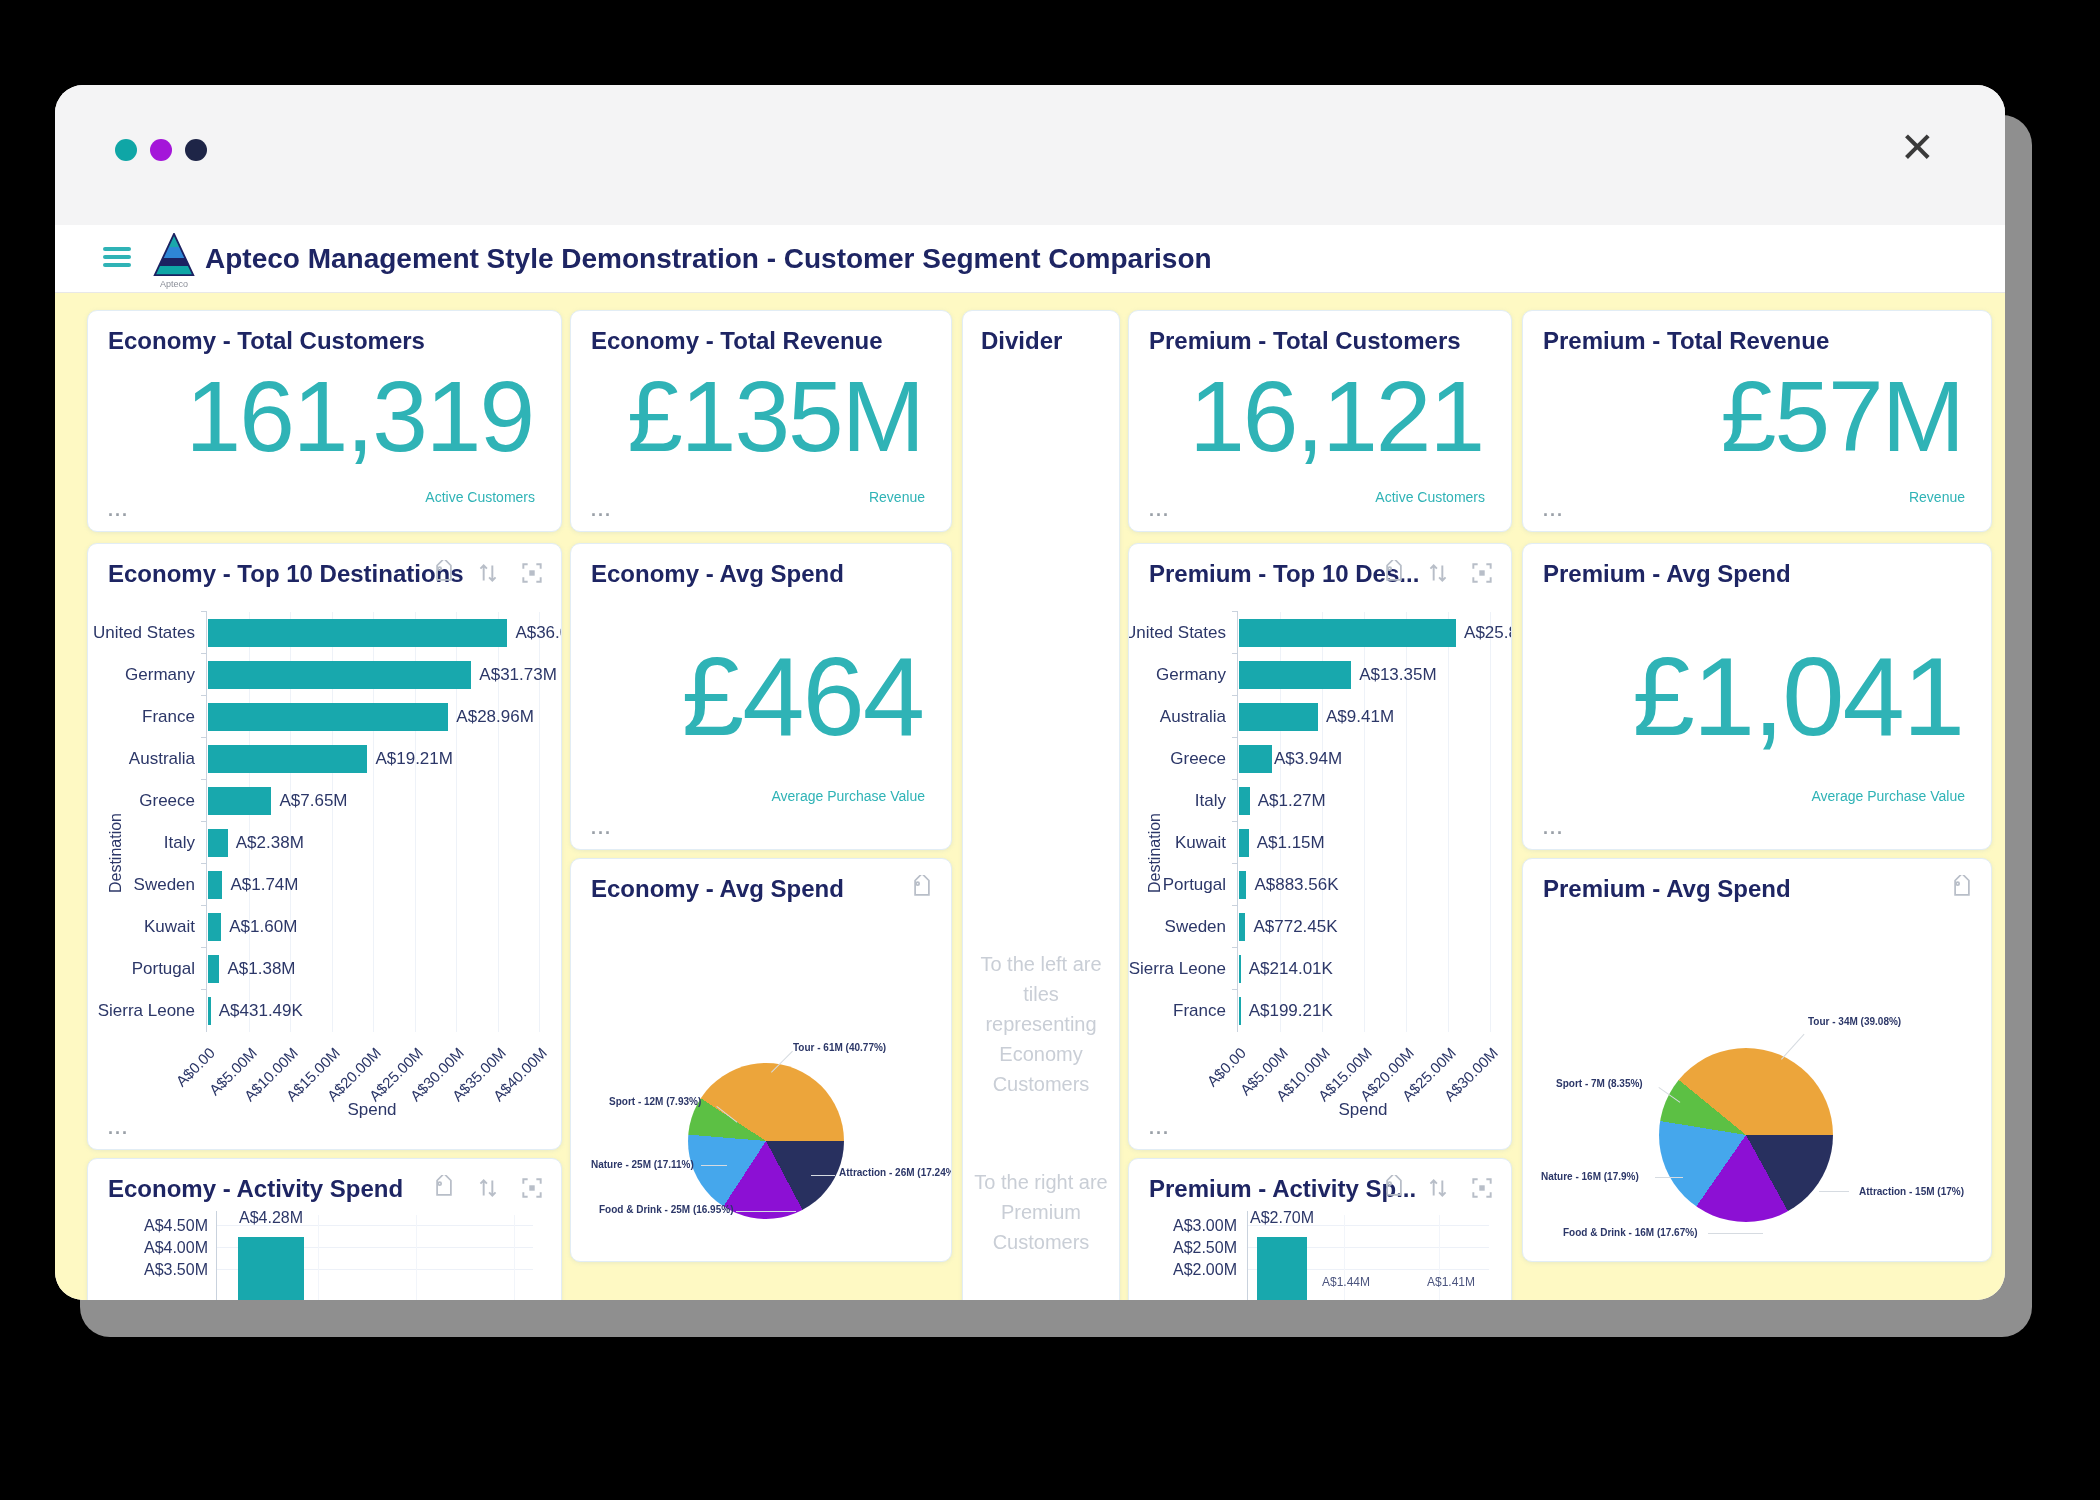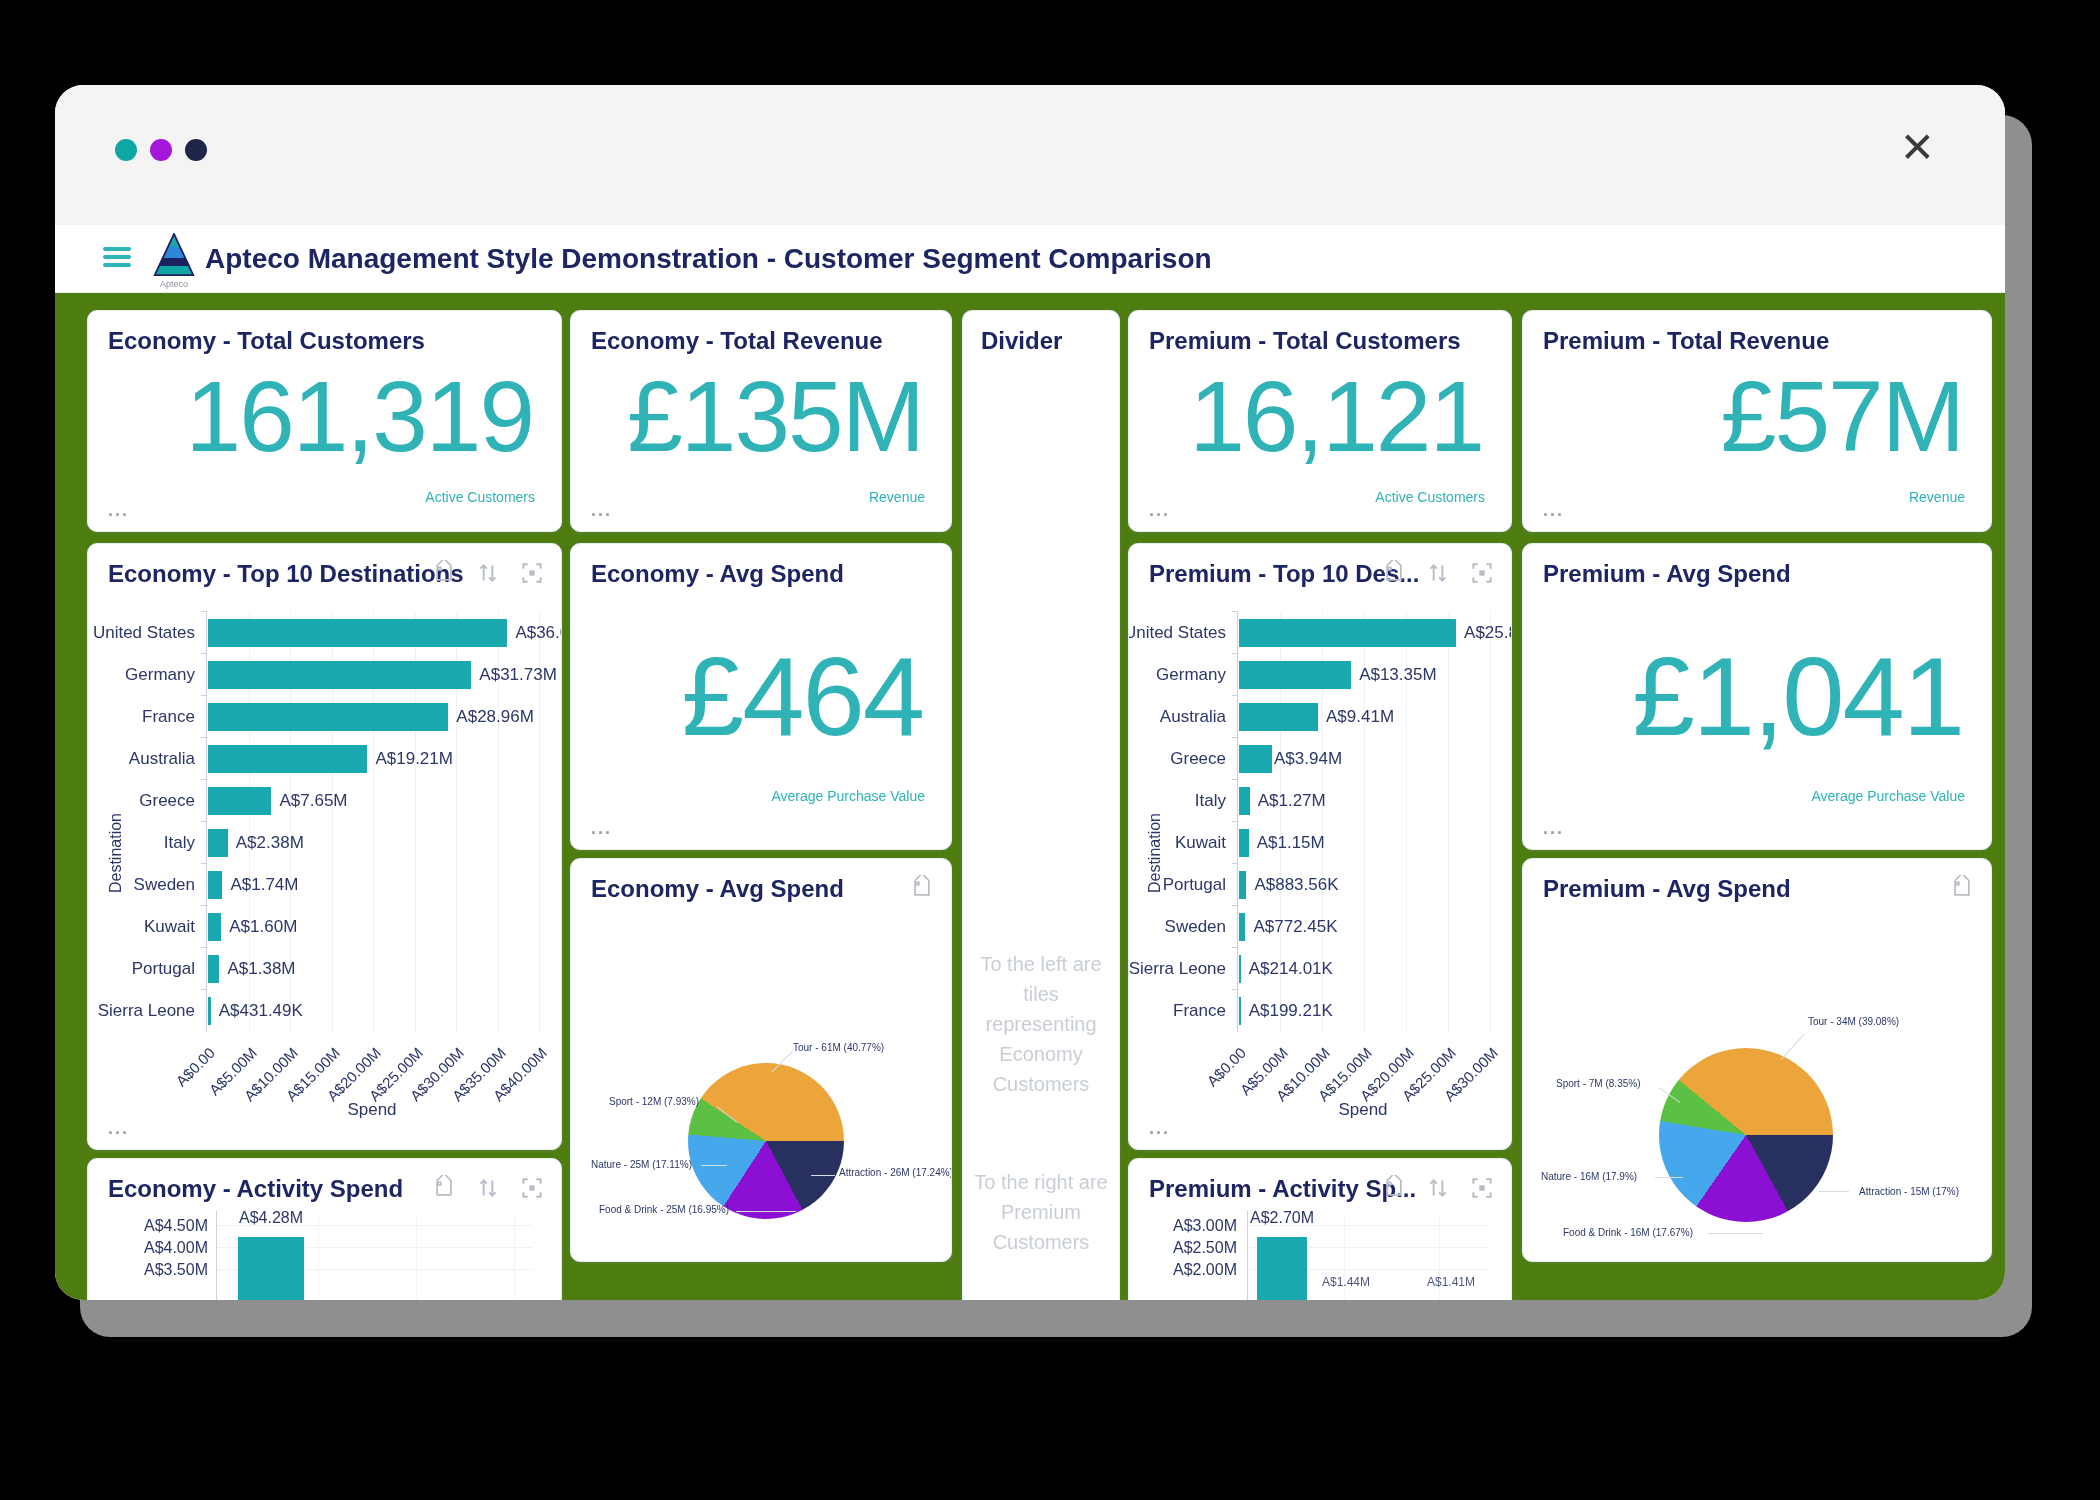--- a/index.html
+++ b/index.html
@@ -15,21 +15,21 @@
   .close-btn{position:absolute;right:70px;top:42px;font-size:42px;color:#3a3a3a;line-height:1;cursor:pointer;}
   
   .appheader{position:absolute;left:0;top:140px;width:100%;height:67px;background:#fff;}
   .hamburger{position:absolute;left:48px;top:22px;width:28px;cursor:pointer;}
   .hamburger span{display:block;height:4px;margin:0 0 4px 0;background:var(--teal);border-radius:2px;}
   .logo{position:absolute;left:96px;top:8px;width:46px;text-align:center;}
   .logo-caption{font-size:9px;color:#8b8f99;margin-top:-2px;}
   .app-title{position:absolute;left:150px;top:18px;font-size:28px;font-weight:700;color:var(--navy);white-space:nowrap;}
   .header-line{position:absolute;left:0;top:207px;width:100%;height:1px;background:#E8E8E8;}
   
-  .dash{position:absolute;left:0;top:208px;width:100%;height:1007px;background:#4d7c0f;}
+  .dash{position:absolute;left:0;top:208px;width:100%;height:1007px;background:#fef9c3;}
   .tile{position:absolute;background:#fff;border:1px solid #E2EDF5;border-radius:10px;
         box-shadow:0 1px 4px rgba(140,170,200,.18);overflow:hidden;}
   .tile-title{position:absolute;left:20px;top:16px;margin:0;font-size:24px;font-weight:700;
               color:var(--navy);white-space:nowrap;}
   .tile-icons{position:absolute;right:16px;top:16px;display:flex;gap:18px;}
   .icon{width:26px;height:26px;display:inline-block;cursor:pointer;}
   .ellipsis{position:absolute;left:20px;bottom:10px;color:#9AA0A8;font-size:18px;font-weight:700;letter-spacing:2px;}
   
   .kpi-value{position:absolute;right:28px;font-size:100px;font-weight:200;color:var(--teal);
              letter-spacing:-2px;white-space:nowrap;}
@@ -48,21 +48,21 @@
   .hcat{position:absolute;left:-118px;width:106px;top:11px;text-align:right;font-size:17px;
         color:var(--ctext);white-space:nowrap;}
   .hbarbar{position:absolute;left:1px;top:7px;height:28px;}
   .hval{position:absolute;top:11px;font-size:17px;color:var(--ctext);white-space:nowrap;}
   .xticks{position:absolute;height:72px;}
   .xtick{position:absolute;top:8px;font-size:15px;color:var(--ctext);white-space:nowrap;
          transform-origin:0 0;transform:rotate(-45deg) translateX(-100%);}
   .axis-title-x{position:absolute;text-align:center;font-size:17px;color:var(--ctext);}
   .axis-title-y{position:absolute;font-size:16px;color:var(--ctext);transform:rotate(-90deg);transform-origin:center;}
   
-  .pie-area{position:absolute;left:0;top:0;right:0;bottom:0;}
+  .pie-area{position:absolute;left:0;top:0;right:0;bottom:0;font-weight:bold;}
   .pie{position:absolute;border-radius:50%;}
   .pielabel{position:absolute;font-size:10px;color:var(--ctext);white-space:nowrap;}
   .leader{position:absolute;height:1px;background:#D6DBE1;transform-origin:0 0;}
   
   .mini{position:absolute;left:0;top:0;right:0;bottom:0;}
   .ytick{position:absolute;height:16px;font-size:16px;color:var(--ctext);text-align:right;white-space:nowrap;}
   .hgrid{position:absolute;height:1px;background:#EDF1F8;}
   .vaxis{position:absolute;width:1px;background:#C9D2DD;}
   .mvgrid{position:absolute;width:1px;background:#F2F5FA;}
   .mbar{position:absolute;}

